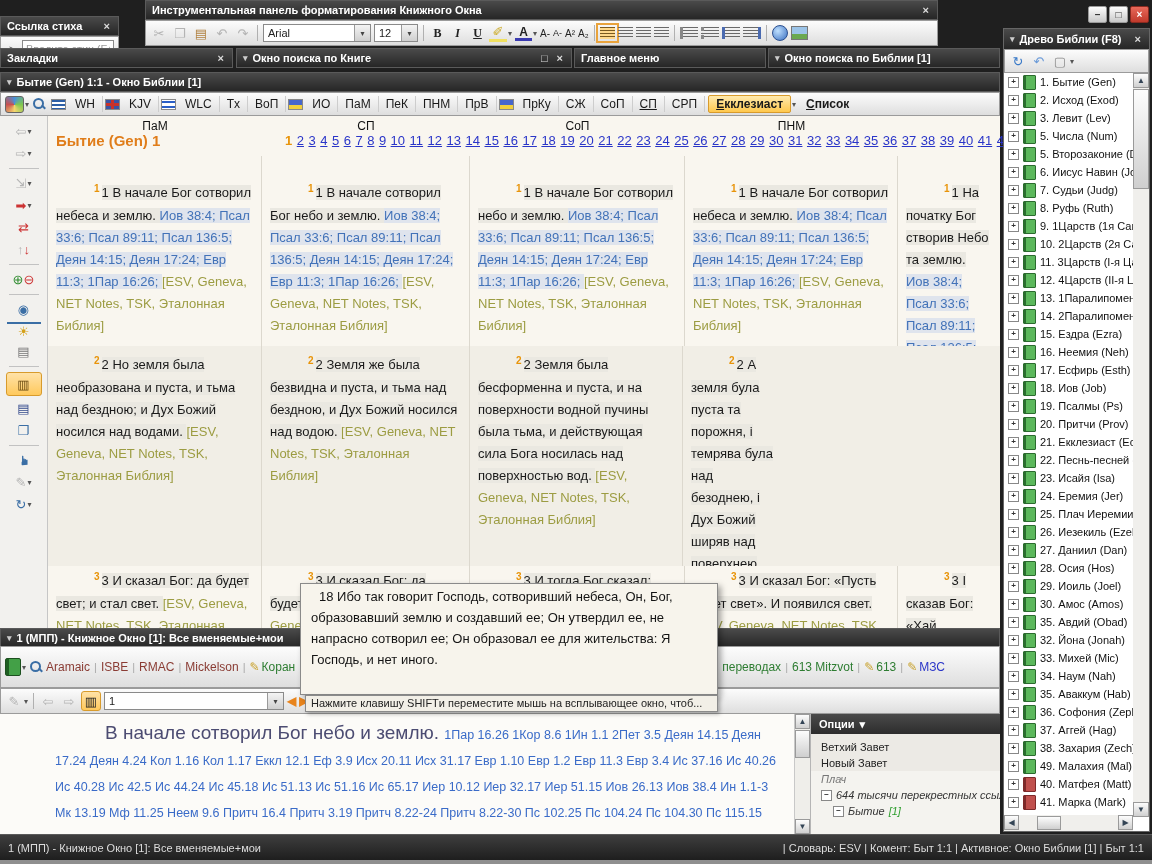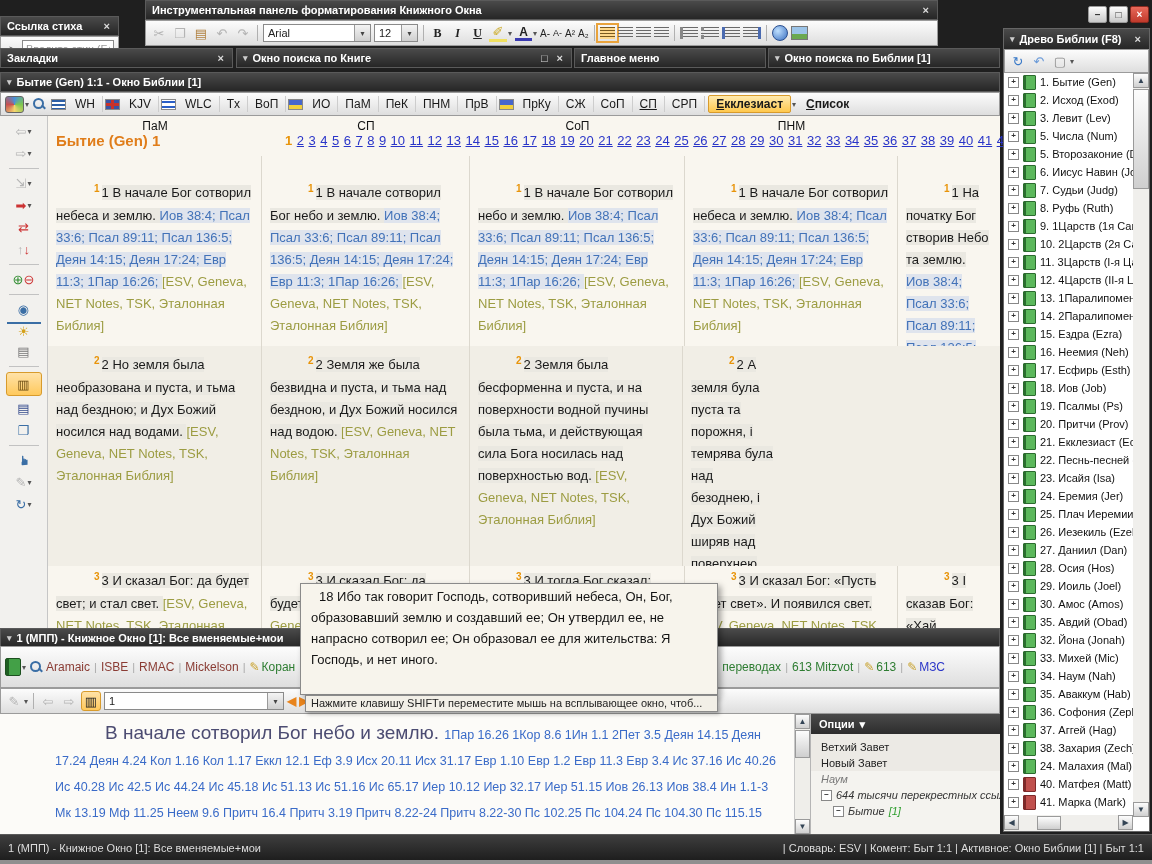--- a/index.html
+++ b/index.html
@@ -418,21 +418,21 @@
       </div>
       <div style="height:5px;background:#eceae5"></div>
       <div id="optrows">
           <div class="optrow shade">
             <span>Ветхий Завет</span>
           </div>
           <div class="optrow shade">
             <span>Новый Завет</span>
           </div>
           <div class="optrow">
-            <span class="opt-muted">Наум</span>
+            <span class="opt-muted">Плач</span>
           </div>
           <div class="optrow">
             <span class="xp">−</span>
             <span class="opt-it">644 тысячи перекрестных ссылок</span>
           </div>
           <div class="optrow" style="padding-left: 22px;">
             <span class="xp">−</span>
             <span class="opt-it">Бытие</span>
             <span class="badge">[1]</span>
           </div>
@@ -639,21 +639,21 @@
           <span class="tlabel">37. Аггей (Hag)</span>
         </div>
         <div class="trow">
           <span class="xp">+</span>
           <span class="bk bk-green"></span>
           <span class="tlabel">38. Захария (Zech)</span>
         </div>
         <div class="trow">
           <span class="xp">+</span>
           <span class="bk bk-green"></span>
-          <span class="tlabel">24. Малахия (Mal)</span>
+          <span class="tlabel">49. Малахия (Mal)</span>
         </div>
         <div class="trow">
           <span class="xp">+</span>
           <span class="bk bk-red"></span>
           <span class="tlabel">40. Матфея (Matt)</span>
         </div>
         <div class="trow">
           <span class="xp">+</span>
           <span class="bk bk-red"></span>
           <span class="tlabel">41. Марка (Mark)</span>

